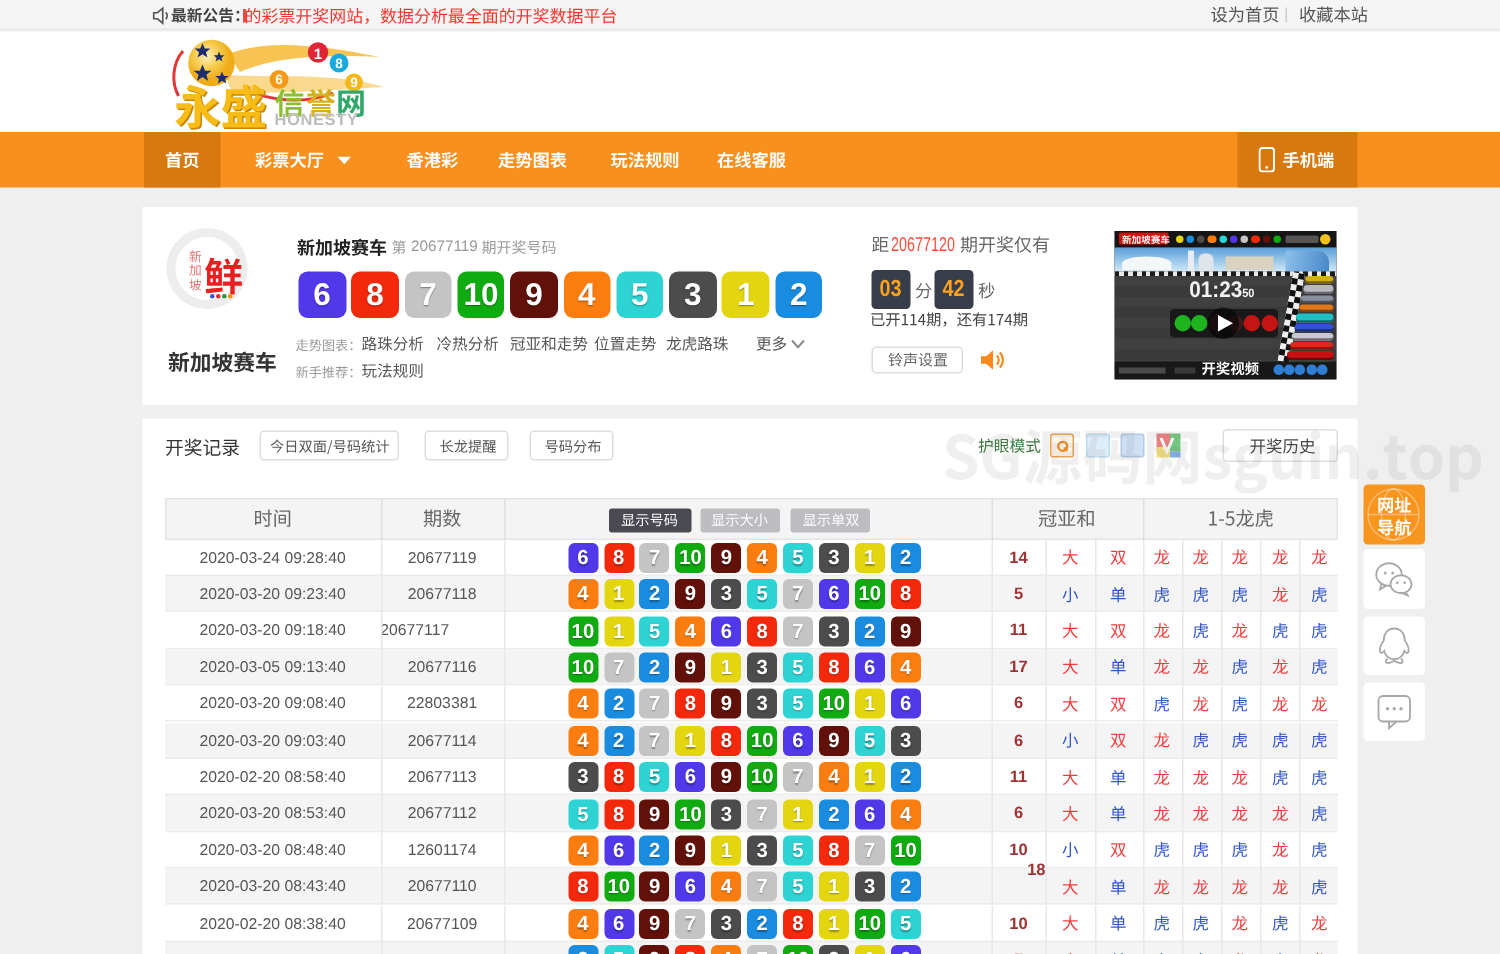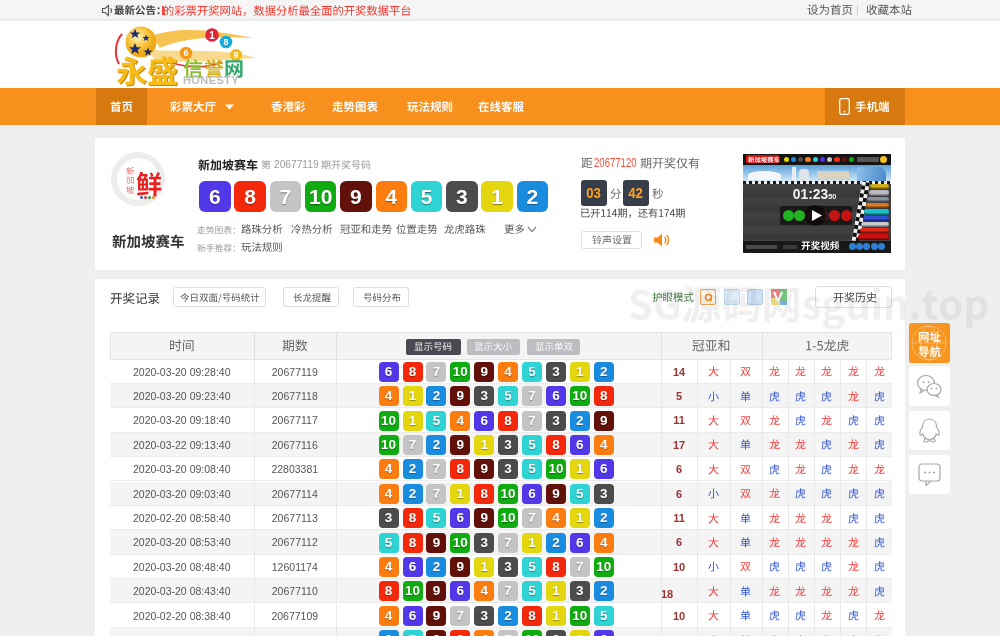--- a/index.html
+++ b/index.html
@@ -745,21 +745,21 @@
       <use href="#q132" x="1000"></use>
       <use href="#q135" x="2000"></use>
       <use href="#q113" x="3000"></use>
     </g>
   </svg>
 <div style="position:absolute;left:253.5px;top:332px;width:1px;height:27.5px;background:#e0e0e0"></div>
 <div style="position:absolute;left:336.0px;top:332px;width:1px;height:27.5px;background:#e0e0e0"></div>
 <div style="position:absolute;left:661.0px;top:332px;width:1px;height:27.5px;background:#e0e0e0"></div>
 <div style="position:absolute;left:761.5px;top:332px;width:1px;height:27.5px;background:#e0e0e0"></div>
 <div style="position:absolute;left:110.0px;top:359.5px;width:782.0px;height:24.4px;background:#fff;border-bottom:1px solid #ececec;box-sizing:border-box"></div>
-<div style="position:absolute;left:110.0px;top:359.5px;width:143.5px;height:24.4px;font:normal 10.5px 'Liberation Sans',sans-serif;color:#555;text-align:center;line-height:24.4px;">2020-03-20 09:28:40</div>
+<div style="position:absolute;left:110.0px;top:359.5px;width:143.5px;height:24.4px;font:normal 10.5px 'Liberation Sans',sans-serif;color:#555;text-align:center;line-height:24.4px;">2020-03-24 09:28:40</div>
 <div style="position:absolute;left:253.5px;top:359.5px;width:82.5px;height:24.4px;font:normal 10.5px 'Liberation Sans',sans-serif;color:#555;text-align:center;line-height:24.4px;">20677119</div>
 <div style="position:absolute;left:378.6px;top:361.7px;width:20px;height:20px;border-radius:4px;background:#5138e8;color:#fff;font:bold 13.5px 'Liberation Sans';text-align:center;line-height:20px;text-shadow:0 1px 1px rgba(0,0,0,.35)">6</div>
 <div style="position:absolute;left:402.5px;top:361.7px;width:20px;height:20px;border-radius:4px;background:#f4290c;color:#fff;font:bold 13.5px 'Liberation Sans';text-align:center;line-height:20px;text-shadow:0 1px 1px rgba(0,0,0,.35)">8</div>
 <div style="position:absolute;left:426.4px;top:361.7px;width:20px;height:20px;border-radius:4px;background:#c4c4c4;color:#fff;font:bold 13.5px 'Liberation Sans';text-align:center;line-height:20px;text-shadow:0 1px 1px rgba(0,0,0,.35)">7</div>
 <div style="position:absolute;left:450.3px;top:361.7px;width:20px;height:20px;border-radius:4px;background:#10ab10;color:#fff;font:bold 13.5px 'Liberation Sans';text-align:center;line-height:20px;text-shadow:0 1px 1px rgba(0,0,0,.35)">10</div>
 <div style="position:absolute;left:474.2px;top:361.7px;width:20px;height:20px;border-radius:4px;background:#611109;color:#fff;font:bold 13.5px 'Liberation Sans';text-align:center;line-height:20px;text-shadow:0 1px 1px rgba(0,0,0,.35)">9</div>
 <div style="position:absolute;left:498.1px;top:361.7px;width:20px;height:20px;border-radius:4px;background:#fb7d10;color:#fff;font:bold 13.5px 'Liberation Sans';text-align:center;line-height:20px;text-shadow:0 1px 1px rgba(0,0,0,.35)">4</div>
 <div style="position:absolute;left:522.0px;top:361.7px;width:20px;height:20px;border-radius:4px;background:#2ed3d3;color:#fff;font:bold 13.5px 'Liberation Sans';text-align:center;line-height:20px;text-shadow:0 1px 1px rgba(0,0,0,.35)">5</div>
 <div style="position:absolute;left:545.9px;top:361.7px;width:20px;height:20px;border-radius:4px;background:#4c4c4c;color:#fff;font:bold 13.5px 'Liberation Sans';text-align:center;line-height:20px;text-shadow:0 1px 1px rgba(0,0,0,.35)">3</div>
 <div style="position:absolute;left:569.8px;top:361.7px;width:20px;height:20px;border-radius:4px;background:#e3d60e;color:#fff;font:bold 13.5px 'Liberation Sans';text-align:center;line-height:20px;text-shadow:0 1px 1px rgba(0,0,0,.35)">1</div>
@@ -864,21 +864,21 @@
 <div style="position:absolute;left:661.0px;top:383.9px;width:1px;height:24.4px;background:#e8e8e8"></div>
 <div style="position:absolute;left:697.0px;top:383.9px;width:1px;height:24.4px;background:#e8e8e8"></div>
 <div style="position:absolute;left:729.6px;top:383.9px;width:1px;height:24.4px;background:#e8e8e8"></div>
 <div style="position:absolute;left:761.6px;top:383.9px;width:1px;height:24.4px;background:#e8e8e8"></div>
 <div style="position:absolute;left:787.7px;top:383.9px;width:1px;height:24.4px;background:#e8e8e8"></div>
 <div style="position:absolute;left:813.8px;top:383.9px;width:1px;height:24.4px;background:#e8e8e8"></div>
 <div style="position:absolute;left:839.9px;top:383.9px;width:1px;height:24.4px;background:#e8e8e8"></div>
 <div style="position:absolute;left:866.0px;top:383.9px;width:1px;height:24.4px;background:#e8e8e8"></div>
 <div style="position:absolute;left:110.0px;top:408.3px;width:782.0px;height:24.4px;background:#fff;border-bottom:1px solid #ececec;box-sizing:border-box"></div>
 <div style="position:absolute;left:110.0px;top:408.3px;width:143.5px;height:24.4px;font:normal 10.5px 'Liberation Sans',sans-serif;color:#555;text-align:center;line-height:24.4px;">2020-03-20 09:18:40</div>
-<div style="position:absolute;left:253.5px;top:408.3px;width:82.5px;height:24.4px;font:normal 10.5px 'Liberation Sans',sans-serif;color:#555;text-align:center;line-height:24.4px;">20677117</div>
+<div style="position:absolute;left:253.5px;top:408.3px;width:82.5px;height:24.4px;font:normal 10.5px 'Liberation Sans',sans-serif;color:#555;line-height:24.4px;">20677117</div>
 <div style="position:absolute;left:378.6px;top:410.5px;width:20px;height:20px;border-radius:4px;background:#10ab10;color:#fff;font:bold 13.5px 'Liberation Sans';text-align:center;line-height:20px;text-shadow:0 1px 1px rgba(0,0,0,.35)">10</div>
 <div style="position:absolute;left:402.5px;top:410.5px;width:20px;height:20px;border-radius:4px;background:#e3d60e;color:#fff;font:bold 13.5px 'Liberation Sans';text-align:center;line-height:20px;text-shadow:0 1px 1px rgba(0,0,0,.35)">1</div>
 <div style="position:absolute;left:426.4px;top:410.5px;width:20px;height:20px;border-radius:4px;background:#2ed3d3;color:#fff;font:bold 13.5px 'Liberation Sans';text-align:center;line-height:20px;text-shadow:0 1px 1px rgba(0,0,0,.35)">5</div>
 <div style="position:absolute;left:450.3px;top:410.5px;width:20px;height:20px;border-radius:4px;background:#fb7d10;color:#fff;font:bold 13.5px 'Liberation Sans';text-align:center;line-height:20px;text-shadow:0 1px 1px rgba(0,0,0,.35)">4</div>
 <div style="position:absolute;left:474.2px;top:410.5px;width:20px;height:20px;border-radius:4px;background:#5138e8;color:#fff;font:bold 13.5px 'Liberation Sans';text-align:center;line-height:20px;text-shadow:0 1px 1px rgba(0,0,0,.35)">6</div>
 <div style="position:absolute;left:498.1px;top:410.5px;width:20px;height:20px;border-radius:4px;background:#f4290c;color:#fff;font:bold 13.5px 'Liberation Sans';text-align:center;line-height:20px;text-shadow:0 1px 1px rgba(0,0,0,.35)">8</div>
 <div style="position:absolute;left:522.0px;top:410.5px;width:20px;height:20px;border-radius:4px;background:#c4c4c4;color:#fff;font:bold 13.5px 'Liberation Sans';text-align:center;line-height:20px;text-shadow:0 1px 1px rgba(0,0,0,.35)">7</div>
 <div style="position:absolute;left:545.9px;top:410.5px;width:20px;height:20px;border-radius:4px;background:#4c4c4c;color:#fff;font:bold 13.5px 'Liberation Sans';text-align:center;line-height:20px;text-shadow:0 1px 1px rgba(0,0,0,.35)">3</div>
 <div style="position:absolute;left:569.8px;top:410.5px;width:20px;height:20px;border-radius:4px;background:#1a8ce0;color:#fff;font:bold 13.5px 'Liberation Sans';text-align:center;line-height:20px;text-shadow:0 1px 1px rgba(0,0,0,.35)">2</div>
 <div style="position:absolute;left:593.7px;top:410.5px;width:20px;height:20px;border-radius:4px;background:#611109;color:#fff;font:bold 13.5px 'Liberation Sans';text-align:center;line-height:20px;text-shadow:0 1px 1px rgba(0,0,0,.35)">9</div>
@@ -922,21 +922,21 @@
 <div style="position:absolute;left:336.0px;top:408.3px;width:1px;height:24.4px;background:#e8e8e8"></div>
 <div style="position:absolute;left:661.0px;top:408.3px;width:1px;height:24.4px;background:#e8e8e8"></div>
 <div style="position:absolute;left:697.0px;top:408.3px;width:1px;height:24.4px;background:#e8e8e8"></div>
 <div style="position:absolute;left:729.6px;top:408.3px;width:1px;height:24.4px;background:#e8e8e8"></div>
 <div style="position:absolute;left:761.6px;top:408.3px;width:1px;height:24.4px;background:#e8e8e8"></div>
 <div style="position:absolute;left:787.7px;top:408.3px;width:1px;height:24.4px;background:#e8e8e8"></div>
 <div style="position:absolute;left:813.8px;top:408.3px;width:1px;height:24.4px;background:#e8e8e8"></div>
 <div style="position:absolute;left:839.9px;top:408.3px;width:1px;height:24.4px;background:#e8e8e8"></div>
 <div style="position:absolute;left:866.0px;top:408.3px;width:1px;height:24.4px;background:#e8e8e8"></div>
 <div style="position:absolute;left:110.0px;top:432.7px;width:782.0px;height:24.4px;background:#f4f4f4;border-bottom:1px solid #ececec;box-sizing:border-box"></div>
-<div style="position:absolute;left:110.0px;top:432.7px;width:143.5px;height:24.4px;font:normal 10.5px 'Liberation Sans',sans-serif;color:#555;text-align:center;line-height:24.4px;">2020-03-22 09:13:40</div>
+<div style="position:absolute;left:110.0px;top:432.7px;width:143.5px;height:24.4px;font:normal 10.5px 'Liberation Sans',sans-serif;color:#555;text-align:center;line-height:24.4px;">2020-03-05 09:13:40</div>
 <div style="position:absolute;left:253.5px;top:432.7px;width:82.5px;height:24.4px;font:normal 10.5px 'Liberation Sans',sans-serif;color:#555;text-align:center;line-height:24.4px;">20677116</div>
 <div style="position:absolute;left:378.6px;top:434.9px;width:20px;height:20px;border-radius:4px;background:#10ab10;color:#fff;font:bold 13.5px 'Liberation Sans';text-align:center;line-height:20px;text-shadow:0 1px 1px rgba(0,0,0,.35)">10</div>
 <div style="position:absolute;left:402.5px;top:434.9px;width:20px;height:20px;border-radius:4px;background:#c4c4c4;color:#fff;font:bold 13.5px 'Liberation Sans';text-align:center;line-height:20px;text-shadow:0 1px 1px rgba(0,0,0,.35)">7</div>
 <div style="position:absolute;left:426.4px;top:434.9px;width:20px;height:20px;border-radius:4px;background:#1a8ce0;color:#fff;font:bold 13.5px 'Liberation Sans';text-align:center;line-height:20px;text-shadow:0 1px 1px rgba(0,0,0,.35)">2</div>
 <div style="position:absolute;left:450.3px;top:434.9px;width:20px;height:20px;border-radius:4px;background:#611109;color:#fff;font:bold 13.5px 'Liberation Sans';text-align:center;line-height:20px;text-shadow:0 1px 1px rgba(0,0,0,.35)">9</div>
 <div style="position:absolute;left:474.2px;top:434.9px;width:20px;height:20px;border-radius:4px;background:#e3d60e;color:#fff;font:bold 13.5px 'Liberation Sans';text-align:center;line-height:20px;text-shadow:0 1px 1px rgba(0,0,0,.35)">1</div>
 <div style="position:absolute;left:498.1px;top:434.9px;width:20px;height:20px;border-radius:4px;background:#4c4c4c;color:#fff;font:bold 13.5px 'Liberation Sans';text-align:center;line-height:20px;text-shadow:0 1px 1px rgba(0,0,0,.35)">3</div>
 <div style="position:absolute;left:522.0px;top:434.9px;width:20px;height:20px;border-radius:4px;background:#2ed3d3;color:#fff;font:bold 13.5px 'Liberation Sans';text-align:center;line-height:20px;text-shadow:0 1px 1px rgba(0,0,0,.35)">5</div>
 <div style="position:absolute;left:545.9px;top:434.9px;width:20px;height:20px;border-radius:4px;background:#f4290c;color:#fff;font:bold 13.5px 'Liberation Sans';text-align:center;line-height:20px;text-shadow:0 1px 1px rgba(0,0,0,.35)">8</div>
 <div style="position:absolute;left:569.8px;top:434.9px;width:20px;height:20px;border-radius:4px;background:#5138e8;color:#fff;font:bold 13.5px 'Liberation Sans';text-align:center;line-height:20px;text-shadow:0 1px 1px rgba(0,0,0,.35)">6</div>
@@ -1288,21 +1288,21 @@
 <div style="position:absolute;left:378.6px;top:581.3px;width:20px;height:20px;border-radius:4px;background:#f4290c;color:#fff;font:bold 13.5px 'Liberation Sans';text-align:center;line-height:20px;text-shadow:0 1px 1px rgba(0,0,0,.35)">8</div>
 <div style="position:absolute;left:402.5px;top:581.3px;width:20px;height:20px;border-radius:4px;background:#10ab10;color:#fff;font:bold 13.5px 'Liberation Sans';text-align:center;line-height:20px;text-shadow:0 1px 1px rgba(0,0,0,.35)">10</div>
 <div style="position:absolute;left:426.4px;top:581.3px;width:20px;height:20px;border-radius:4px;background:#611109;color:#fff;font:bold 13.5px 'Liberation Sans';text-align:center;line-height:20px;text-shadow:0 1px 1px rgba(0,0,0,.35)">9</div>
 <div style="position:absolute;left:450.3px;top:581.3px;width:20px;height:20px;border-radius:4px;background:#5138e8;color:#fff;font:bold 13.5px 'Liberation Sans';text-align:center;line-height:20px;text-shadow:0 1px 1px rgba(0,0,0,.35)">6</div>
 <div style="position:absolute;left:474.2px;top:581.3px;width:20px;height:20px;border-radius:4px;background:#fb7d10;color:#fff;font:bold 13.5px 'Liberation Sans';text-align:center;line-height:20px;text-shadow:0 1px 1px rgba(0,0,0,.35)">4</div>
 <div style="position:absolute;left:498.1px;top:581.3px;width:20px;height:20px;border-radius:4px;background:#c4c4c4;color:#fff;font:bold 13.5px 'Liberation Sans';text-align:center;line-height:20px;text-shadow:0 1px 1px rgba(0,0,0,.35)">7</div>
 <div style="position:absolute;left:522.0px;top:581.3px;width:20px;height:20px;border-radius:4px;background:#2ed3d3;color:#fff;font:bold 13.5px 'Liberation Sans';text-align:center;line-height:20px;text-shadow:0 1px 1px rgba(0,0,0,.35)">5</div>
 <div style="position:absolute;left:545.9px;top:581.3px;width:20px;height:20px;border-radius:4px;background:#e3d60e;color:#fff;font:bold 13.5px 'Liberation Sans';text-align:center;line-height:20px;text-shadow:0 1px 1px rgba(0,0,0,.35)">1</div>
 <div style="position:absolute;left:569.8px;top:581.3px;width:20px;height:20px;border-radius:4px;background:#4c4c4c;color:#fff;font:bold 13.5px 'Liberation Sans';text-align:center;line-height:20px;text-shadow:0 1px 1px rgba(0,0,0,.35)">3</div>
 <div style="position:absolute;left:593.7px;top:581.3px;width:20px;height:20px;border-radius:4px;background:#1a8ce0;color:#fff;font:bold 13.5px 'Liberation Sans';text-align:center;line-height:20px;text-shadow:0 1px 1px rgba(0,0,0,.35)">2</div>
-<div style="position:absolute;left:661.0px;top:582px;width:36.0px;height:24.4px;font:bold 11.0px 'Liberation Sans',sans-serif;color:#9e3333;text-align:left;line-height:24.4px;">18</div>
+<div style="position:absolute;left:661.0px;top:568px;width:36.0px;height:24.4px;font:bold 11.0px 'Liberation Sans',sans-serif;color:#9e3333;text-align:right;line-height:24.4px;">18</div>
 <svg style="position:absolute;left:707.8px;top:584.7px;overflow:visible" width="11.0" height="13.8">
     <g transform="translate(0,10.56) scale(0.01100,-0.01100)" fill="#f43b3b">
       <use href="#q133" x="0"></use>
     </g>
   </svg>
 <svg style="position:absolute;left:740.1px;top:584.7px;overflow:visible" width="11.0" height="13.8">
     <g transform="translate(0,10.56) scale(0.01100,-0.01100)" fill="#3356cc">
       <use href="#q135" x="0"></use>
     </g>
   </svg>

